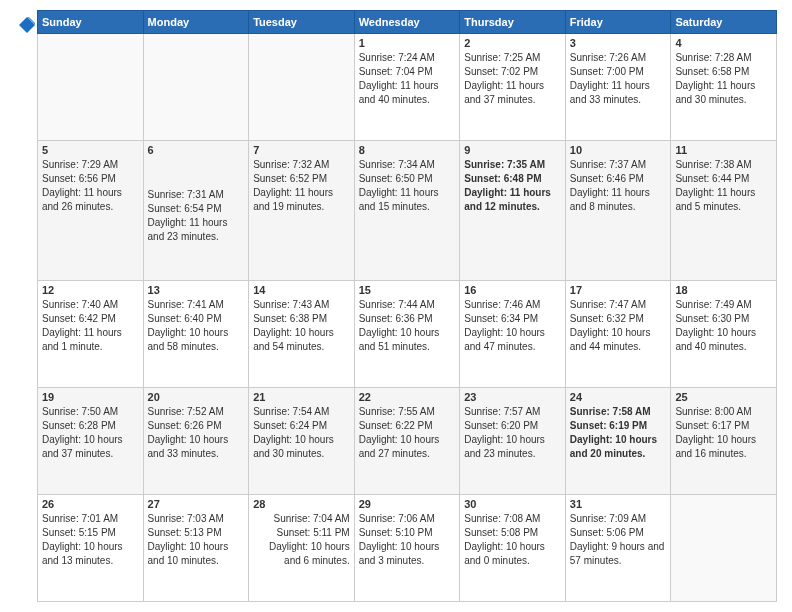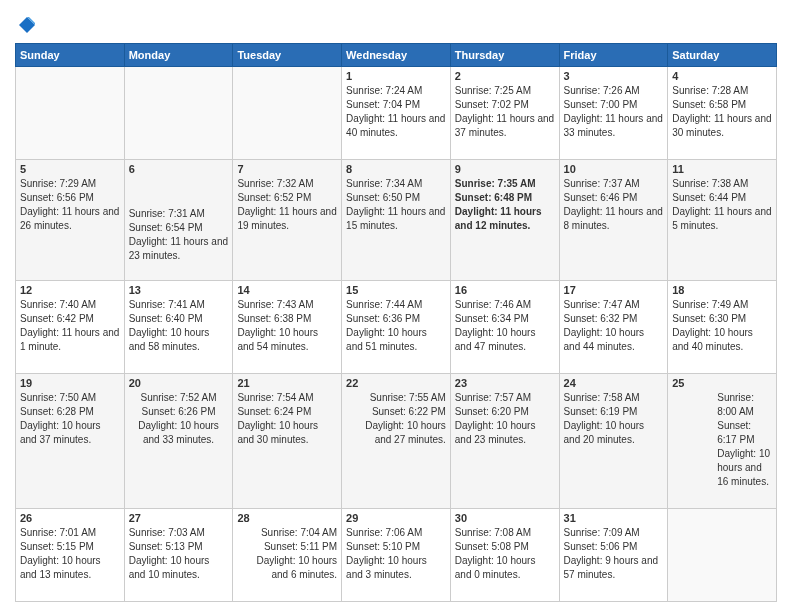--- a/index.html
+++ b/index.html
@@ -8,21 +8,21 @@
       background: #fff;
       width: 792px;
       height: 612px;
       overflow: hidden;
     }
     .page {
       width: 792px;
       height: 612px;
       padding: 10px 15px;
       display: flex;
-      flex-direction: column;
+      flex-direction: row;
     }
     .header {
       display: flex;
       justify-content: space-between;
       align-items: flex-start;
       margin-bottom: 8px;
     }
     .logo {
       display: flex;
       flex-direction: column;
@@ -259,51 +259,51 @@
         </tr>
         <tr>
           <td>
             <span class="day-number">19</span>
             <div class="day-info" style="white-space: pre-line;">Sunrise: 7:50 AM
 Sunset: 6:28 PM
 Daylight: 10 hours and 37 minutes.</div>
           </td>
           <td>
             <span class="day-number">20</span>
-            <div class="day-info" style="white-space: pre-line; text-align: center;">Sunrise: 7:52 AM
+            <div class="day-info" style="white-space: pre-line;">Sunrise: 7:52 AM
 Sunset: 6:26 PM
 Daylight: 10 hours and 33 minutes.</div>
           </td>
           <td>
             <span class="day-number">21</span>
             <div class="day-info" style="white-space: pre-line;">Sunrise: 7:54 AM
 Sunset: 6:24 PM
 Daylight: 10 hours and 30 minutes.</div>
           </td>
           <td>
             <span class="day-number">22</span>
-            <div class="day-info" style="white-space: pre-line; text-align: right;">Sunrise: 7:55 AM
+            <div class="day-info" style="white-space: pre-line;">Sunrise: 7:55 AM
 Sunset: 6:22 PM
 Daylight: 10 hours and 27 minutes.</div>
           </td>
           <td>
             <span class="day-number">23</span>
             <div class="day-info" style="white-space: pre-line;">Sunrise: 7:57 AM
 Sunset: 6:20 PM
 Daylight: 10 hours and 23 minutes.</div>
           </td>
           <td>
             <span class="day-number">24</span>
-            <div class="day-info" style="white-space: pre-line;">Sunrise: 7:58 AM
+            <div class="day-info" style="white-space: pre-line; font-weight: bold;">Sunrise: 7:58 AM
 Sunset: 6:19 PM
 Daylight: 10 hours and 20 minutes.</div>
           </td>
           <td>
             <span class="day-number">25</span>
-            <div class="day-info" style="white-space: pre-line; margin-left: 45px;">Sunrise: 8:00 AM
+            <div class="day-info" style="white-space: pre-line;">Sunrise: 8:00 AM
 Sunset: 6:17 PM
 Daylight: 10 hours and 16 minutes.</div>
           </td>
         </tr>
         <tr>
           <td>
             <span class="day-number">26</span>
             <div class="day-info" style="white-space: pre-line;">Sunrise: 7:01 AM
 Sunset: 5:15 PM
 Daylight: 10 hours and 13 minutes.</div>

